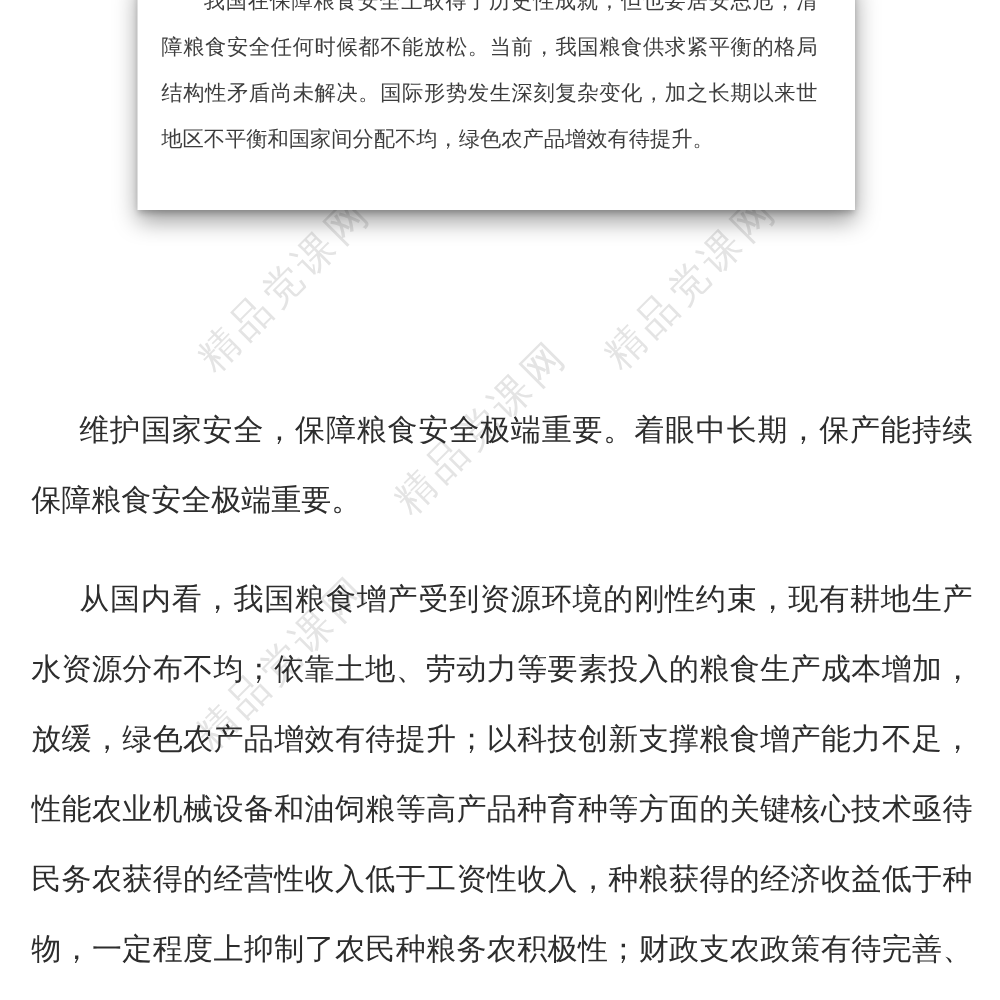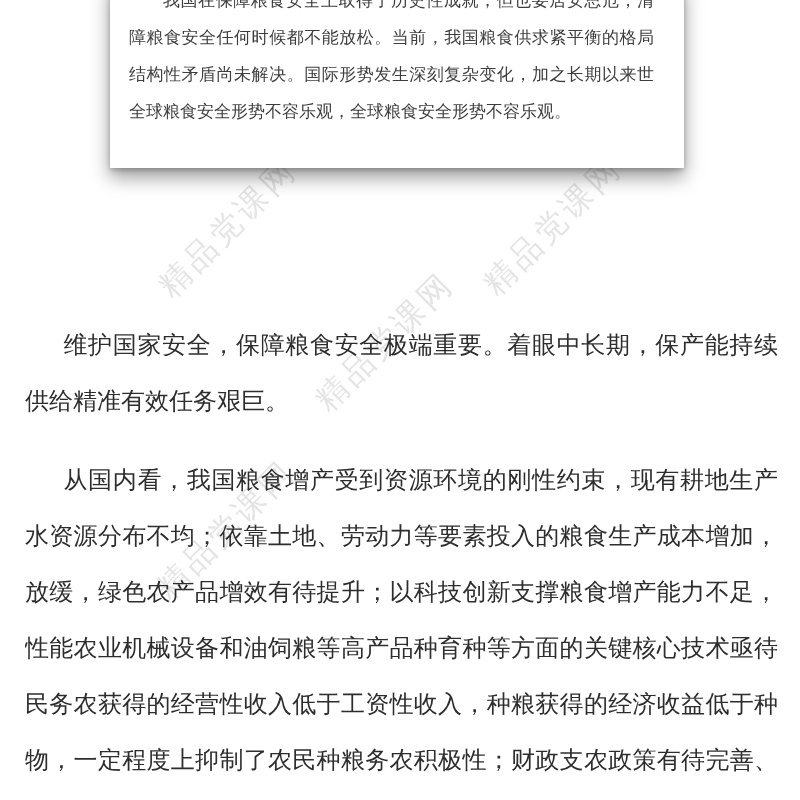--- a/index.html
+++ b/index.html
@@ -92,27 +92,27 @@
 
   <span class="watermark wm-1">精品党课网</span>
   <span class="watermark wm-2">精品党课网</span>
   <span class="watermark wm-3">精品党课网</span>
   <span class="watermark wm-4">精品党课网</span>
 
   <div class="card">
     <div class="card-line indent stretch">我国在保障粮食安全上取得了历史性成就，但也要居安思危，清醒认识到保</div>
     <div class="card-line stretch">障粮食安全任何时候都不能放松。当前，我国粮食供求紧平衡的格局没有改变，</div>
     <div class="card-line stretch">结构性矛盾尚未解决。国际形势发生深刻复杂变化，加之长期以来世界粮食生产</div>
-    <div class="card-line">全球粮食安全形势不容乐观，全球粮食安全形势不容乐观。</div>
+    <div class="card-line">地区不平衡和国家间分配不均，绿色农产品增效有待提升。</div>
   </div>
 
   <div class="body-text">
     <p class="para-1">
       <span class="body-line indent stretch" style="display:block">维护国家安全，保障粮食安全极端重要。着眼中长期，保产能持续增长、保</span>
-      <span class="body-line" style="display:block">供给精准有效任务艰巨。</span>
+      <span class="body-line" style="display:block">保障粮食安全极端重要。</span>
     </p>
     <p class="para-2">
       <span class="body-line indent stretch" style="display:block">从国内看，我国粮食增产受到资源环境的刚性约束，现有耕地生产压力较大，</span>
       <span class="body-line stretch" style="display:block">水资源分布不均；依靠土地、劳动力等要素投入的粮食生产成本增加，产量增速</span>
       <span class="body-line stretch" style="display:block">放缓，绿色农产品增效有待提升；以科技创新支撑粮食增产能力不足，尤其是高</span>
       <span class="body-line stretch" style="display:block">性能农业机械设备和油饲粮等高产品种育种等方面的关键核心技术亟待突破；农</span>
       <span class="body-line stretch" style="display:block">民务农获得的经营性收入低于工资性收入，种粮获得的经济收益低于种植经济作</span>
       <span class="body-line stretch" style="display:block">物，一定程度上抑制了农民种粮务农积极性；财政支农政策有待完善、支持方式</span>
     </p>
   </div>

